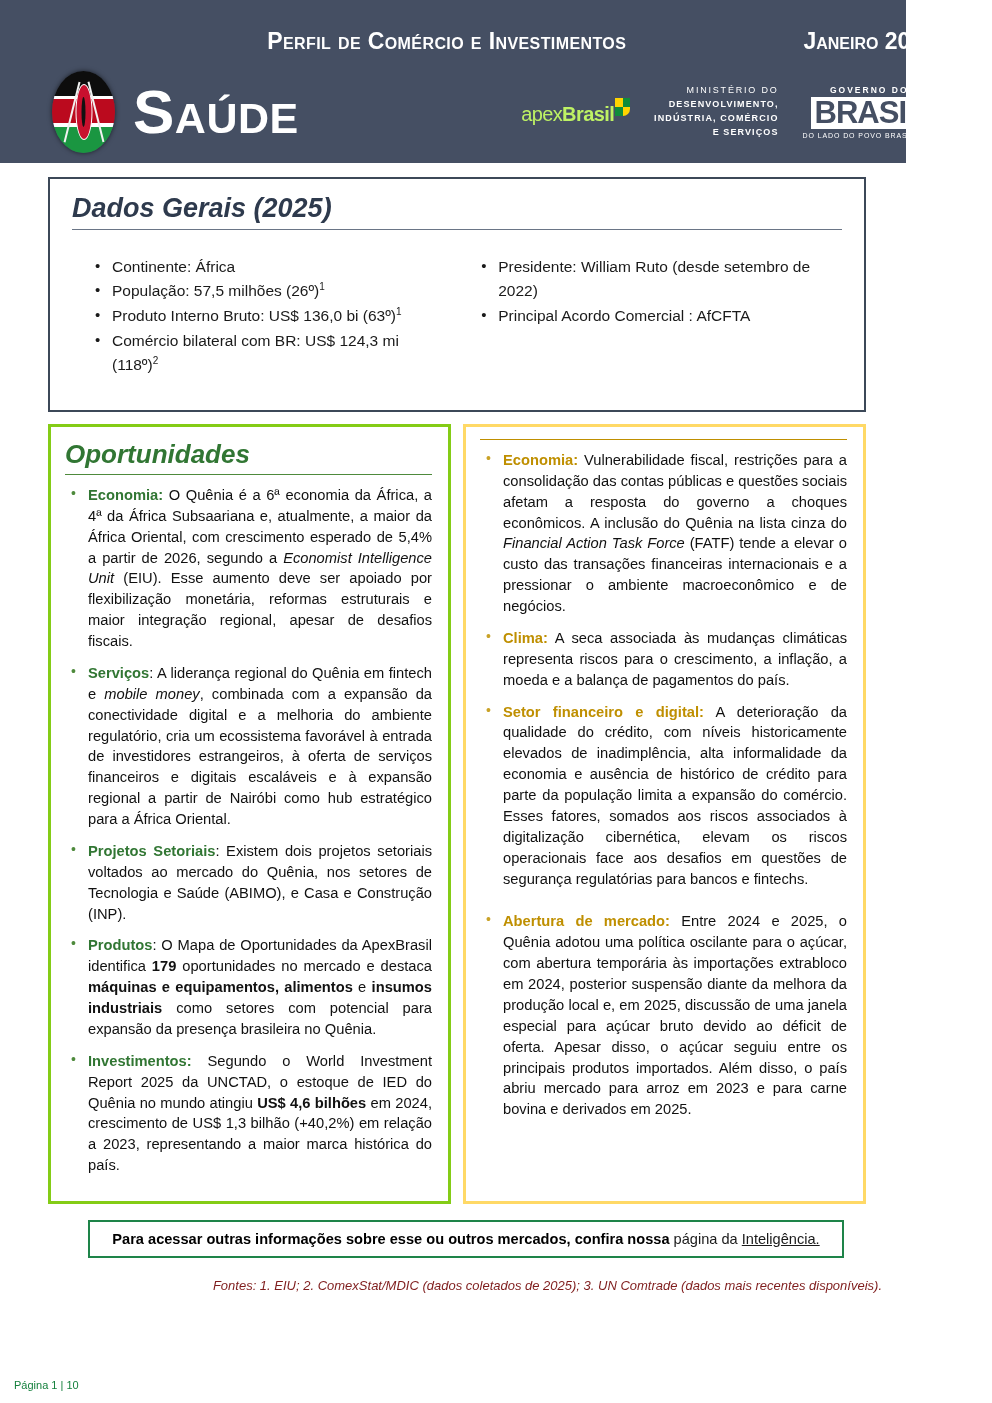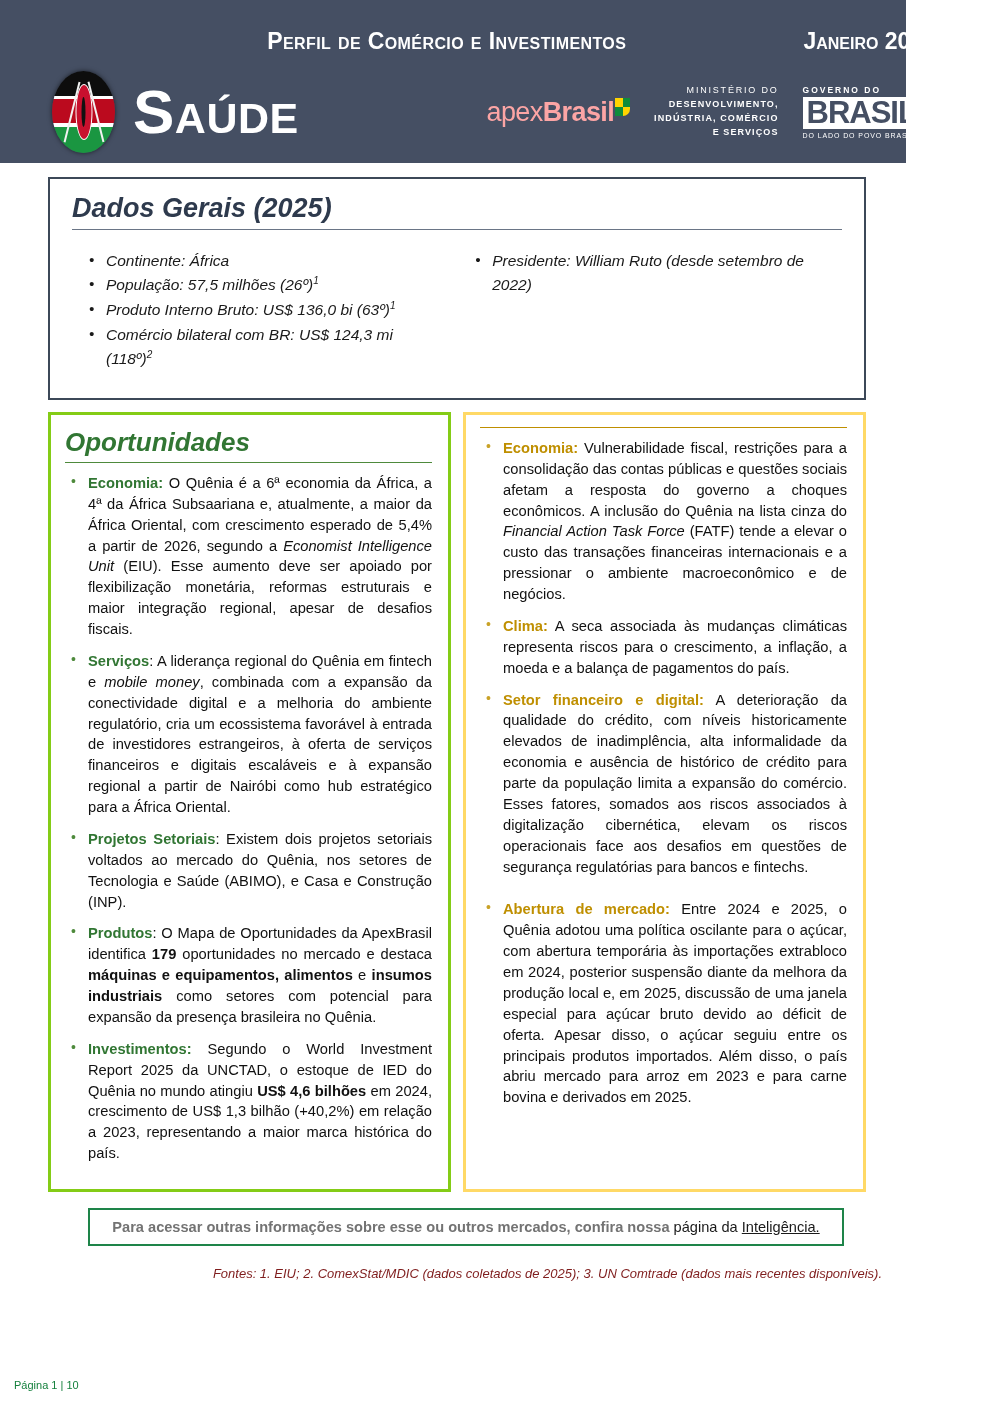--- a/index.html
+++ b/index.html
@@ -98,22 +98,22 @@
     white-space: nowrap;
   }
   .logos {
     margin-left: auto;
     margin-right: 56px;
     display: flex;
     align-items: center;
     gap: 24px;
   }
   .apex-logo {
-    color: #fca5a5;
-    font-size: 27px;
+    color: #bef264;
+    font-size: 20px;
     letter-spacing: -0.6px;
     position: relative;
     white-space: nowrap;
   }
   .apex-logo .apex-b { font-weight: bold; }
   .apex-mark {
     display: inline-block;
     position: relative;
     width: 15px; height: 18px;
     vertical-align: 5px;
@@ -132,21 +132,21 @@
     color: #ffffff;
     text-align: right;
     font-size: 9px;
     line-height: 1.55;
     letter-spacing: 1.1px;
     white-space: nowrap;
   }
   .ministry .m-top { font-weight: normal; letter-spacing: 1.8px; }
   .ministry .m-bold { font-weight: bold; }
 
-  .gov-logo { color: #ffffff; }
+  .gov-logo { text-align: center; color: #ffffff; }
   .gov-top {
     font-size: 8.5px; font-weight: bold; letter-spacing: 2px; margin-bottom: 2px;
   }
   .gov-main {
     font-size: 31px; font-weight: bold; letter-spacing: -1px;
     line-height: 0.95;
     background: #ffffff; color: #454F63;
     padding: 1px 4px;
     display: inline-block;
   }
@@ -174,21 +174,21 @@
     margin: 0 0 9px 0;
   }
   .dados-cols {
     display: flex;
     gap: 10px;
   }
   .dados-col { flex: 1; }
   .dados-col.right { flex: 1.02; }
   .dados-col ul {
     list-style: none;
-    margin: 10px; padding: 0; font-style: italic;
+    margin: 16px; padding: 0;
   }
   .dados-col li {
     position: relative;
     padding-left: 24px;
     font-size: 15.5px;
     line-height: 1.58;
     color: #1a1a1a;
   }
   .dados-col li::before {
     content: "•";
@@ -250,21 +250,21 @@
 
   
   .cta-box {
     margin: 16px 62px 0 88px;
     border: 2.5px solid #1E8449;
     padding: 9px 10px;
     text-align: center;
     font-size: 14.6px;
     color: #1a1a1a;
   }
-  .cta-box .cta-bold { color: #737373; font-weight: bold; }
+  .cta-box .cta-bold { color: #000000; font-weight: bold; }
   .cta-box .cta-link { text-decoration: underline; }
 
   .sources {
     margin: 20px 24px 0 24px;
     text-align: right;
     font-size: 13px;
     font-style: italic;
     color: #7f1d1d;
   }
   .page-num {
@@ -326,20 +326,21 @@
         <ul>
           <li><span>Continente:</span><span> África</span></li>
           <li><span>População:</span><span> 57,5 milhões (26º)</span><sup>1</sup></li>
           <li><span>Produto Interno Bruto:</span><span> US$ 136,0 bi (63º)</span><sup>1</sup></li>
           <li><span>Comércio bilateral com BR:</span><span> US$ 124,3 mi (118º)</span><sup>2</sup></li>
         </ul>
       </div>
       <div class="dados-col right">
         <ul>
           <li><span>Presidente:</span><span> William Ruto (desde setembro de 2022)</span></li>
+          <li><span>Principal Acordo Comercial :</span><span> AfCFTA</span></li>
         </ul>
       </div>
     </div>
   </div>
 
   <div class="panels">
 
     <div class="panel opp">
       <div class="panel-title">Oportunidades</div>
       <div class="panel-rule"></div>

